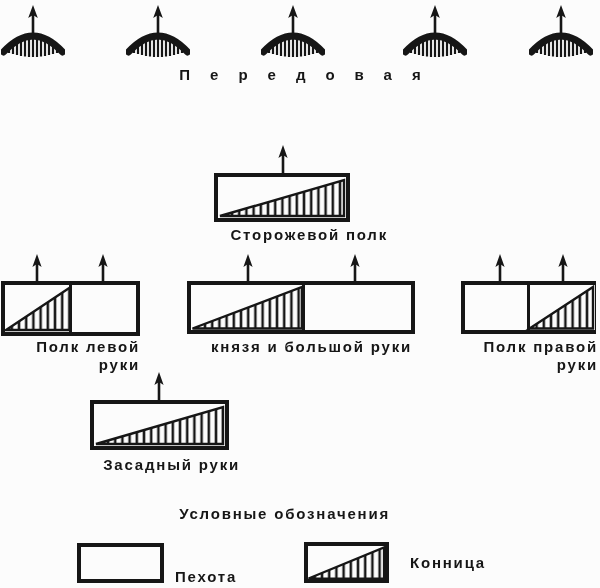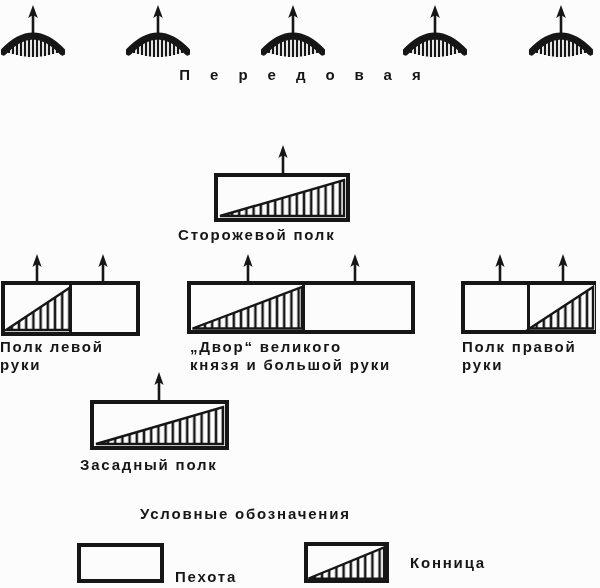--- a/index.html
+++ b/index.html
@@ -3,21 +3,21 @@
 <meta charset="utf-8">
 <style>
   html,body{margin:0;padding:0;background:#fcfcfc;}
   .canvas{
     position:relative;width:596px;height:588px;background:#fcfcfc;
     font-family:"Liberation Sans",sans-serif;color:#161616;overflow:hidden;
   }
   .abs{position:absolute;}
   .lbl{
     font-weight:700;font-size:15px;letter-spacing:1.8px;
-    text-align:left;line-height:18px;white-space:nowrap;color:#161616;
+    text-align:right;line-height:18px;white-space:nowrap;color:#161616;
   }
   .vanguard-label{
     position:absolute;top:66px;left:0;width:600px;
     display:flex;justify-content:center;gap:86px;
     font-weight:700;font-size:15px;color:#161616;
   }
   .vanguard-label span{letter-spacing:20px;margin-right:-20px;white-space:nowrap;}
   svg{display:block;}
 </style>
 </head>
@@ -149,21 +149,20 @@
           <pattern id="p3" width="7.2" height="10" patternUnits="userSpaceOnUse">
             <path d="M3.6,0V10" stroke="#161616" stroke-width="2.5"></path>
           </pattern>
         </defs>
       <rect x="2" y="2" width="224" height="49" fill="#fcfcfc" stroke="#161616" stroke-width="4"></rect>
       <polygon points="5.5,47.5 115,47.5 115,6" fill="url(#p3)" stroke="#161616" stroke-width="2.4"></polygon>
       <path d="M116.5,2V51" stroke="#161616" stroke-width="3"></path>
     </svg>
   </div>
   <div class="abs lbl" style="left:190px;top:338px;width:222px">
-    <div>„Двор“ великого</div>
     <div>князя и большой руки</div>
   </div>
 
   <div class="abs" style="left:461px;top:281px">
     <svg width="138" height="53" viewBox="0 0 138 53">
       <defs>
           <pattern id="p4" width="7.2" height="10" patternUnits="userSpaceOnUse">
             <path d="M3.6,0V10" stroke="#161616" stroke-width="2.5"></path>
           </pattern>
         </defs>
@@ -187,21 +186,21 @@
     <svg width="139" height="50" viewBox="0 0 139 50">
       <defs>
           <pattern id="p5" width="7.2" height="10" patternUnits="userSpaceOnUse">
             <path d="M3.6,0V10" stroke="#161616" stroke-width="2.5"></path>
           </pattern>
         </defs>
       <rect x="2" y="2" width="135" height="46" fill="#fcfcfc" stroke="#161616" stroke-width="4"></rect>
       <polygon points="6,44 133,44 133,7" fill="url(#p5)" stroke="#161616" stroke-width="2.4"></polygon>
     </svg>
   </div>
-  <div class="abs lbl" style="left:80px;top:456px;width:160px">Засадный полк</div>
+  <div class="abs lbl" style="left:80px;top:456px;width:160px">Засадный руки</div>
 
   <div class="abs lbl" style="left:140px;top:505px;width:250px">Условные обозначения</div>
 
   <div class="abs" style="left:77px;top:543px">
     <svg width="87" height="40" viewBox="0 0 87 40">
       <rect x="2" y="2" width="83" height="36" fill="#fcfcfc" stroke="#161616" stroke-width="4"></rect>
     </svg>
   </div>
   <div class="abs lbl" style="left:171px;top:568px;width:70px;text-align:center">Пехота</div>
 

